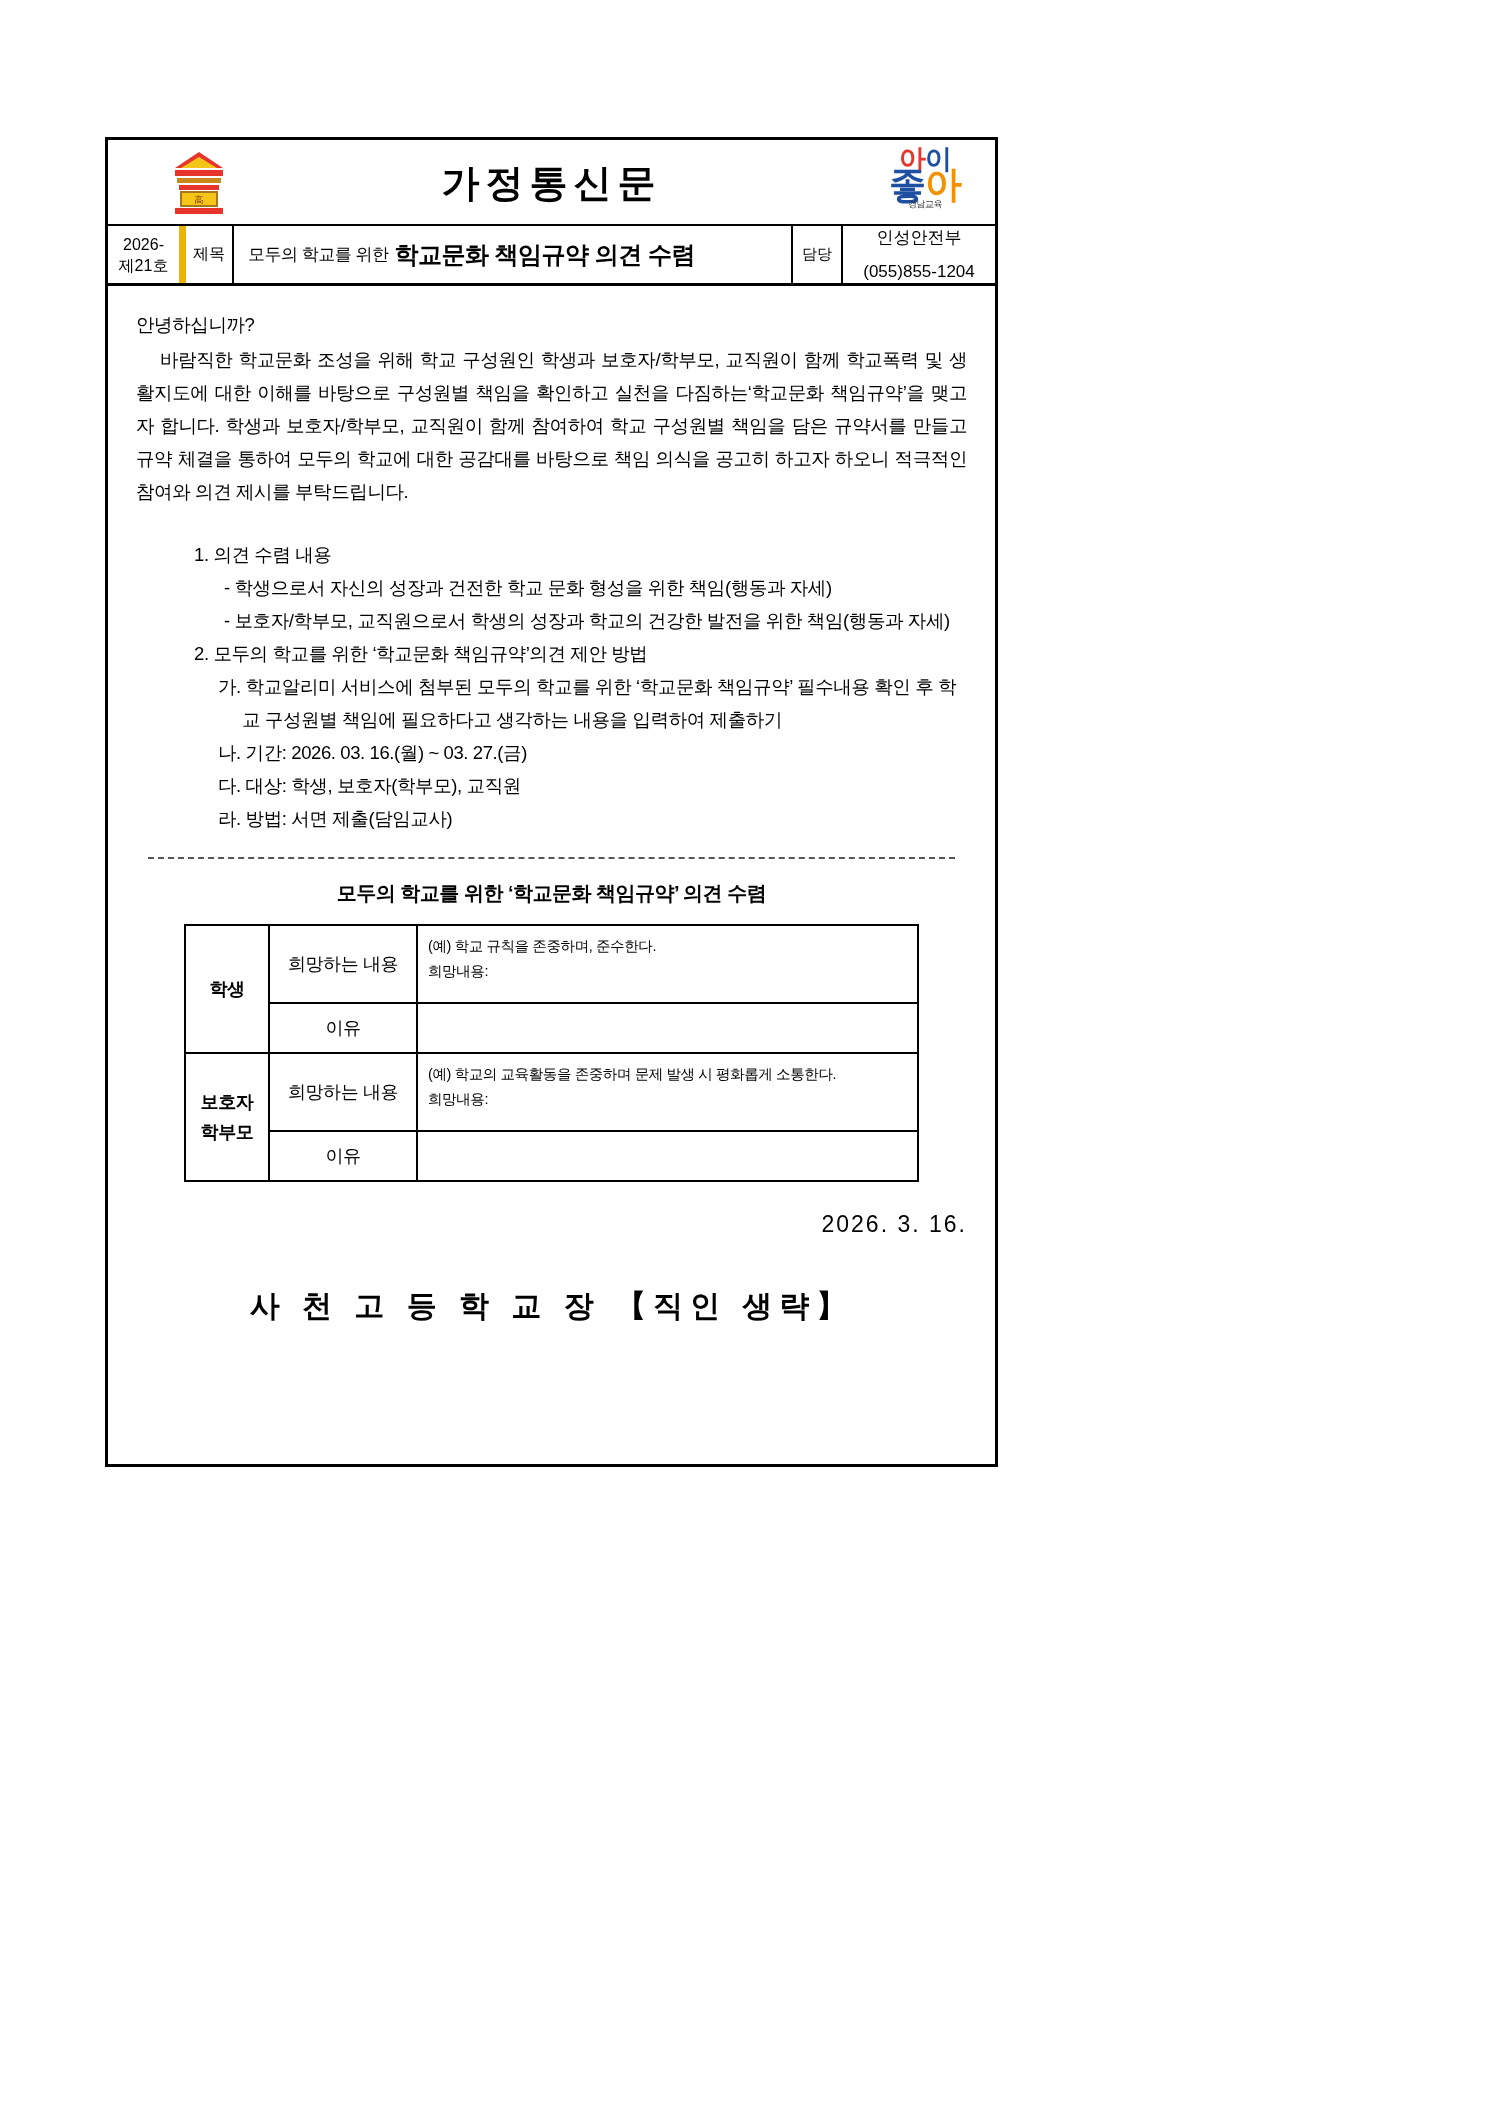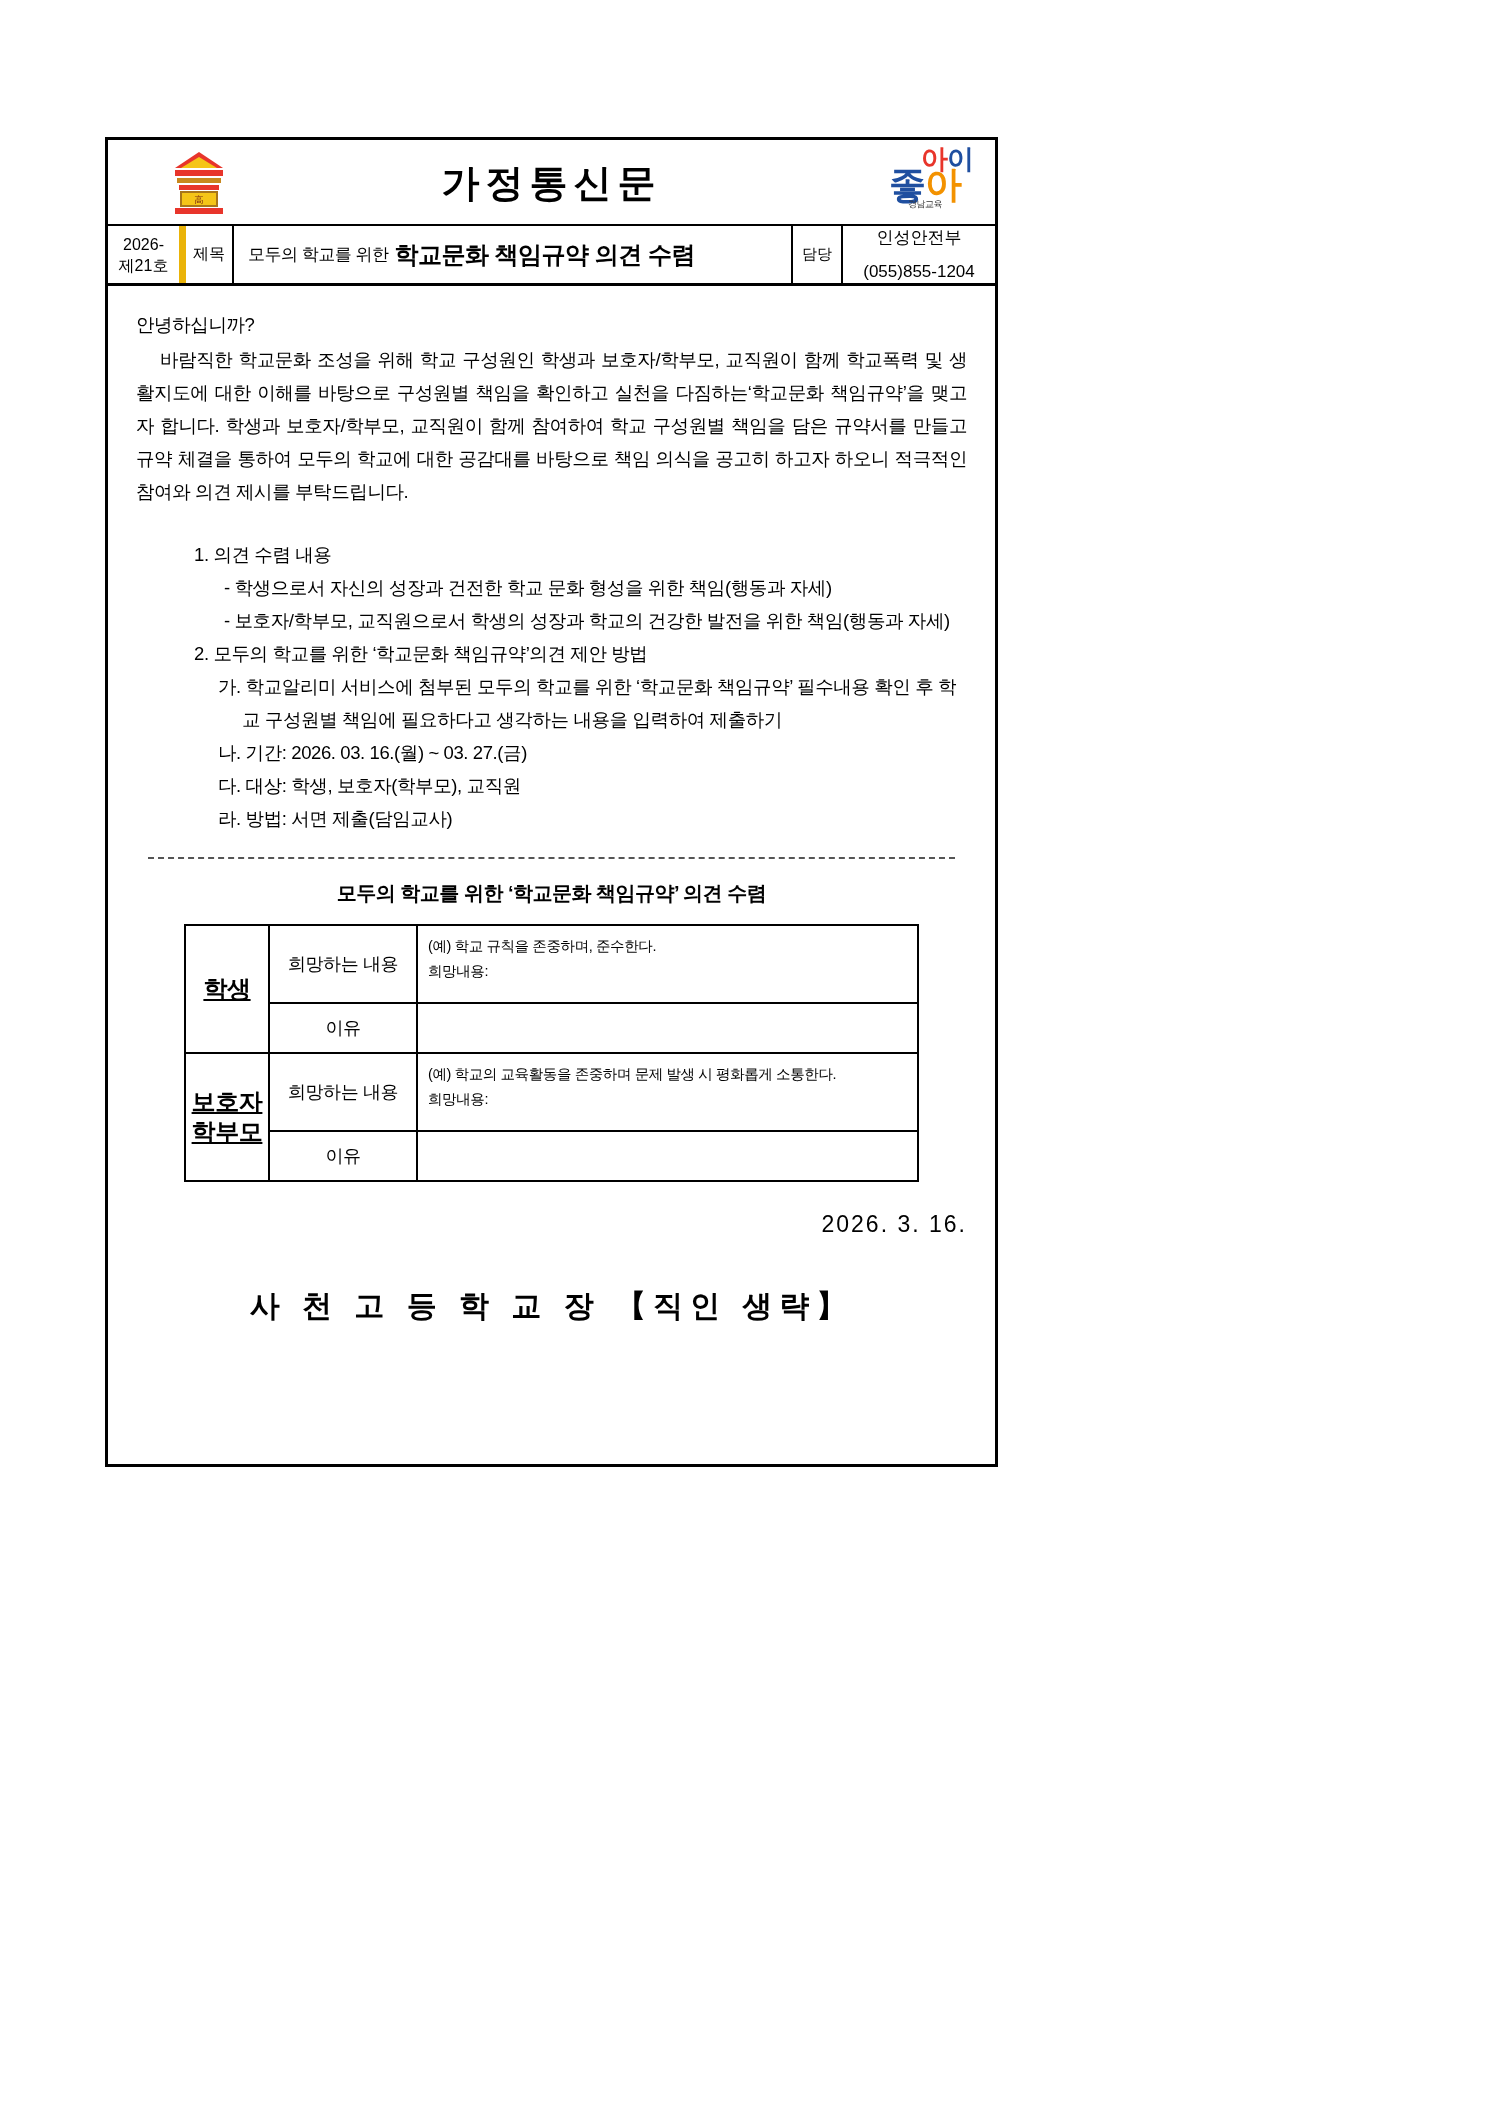--- a/index.html
+++ b/index.html
@@ -53,21 +53,20 @@
     width: 96px;
     height: 70px;
     text-align: center;
   }
   .edu-logo .l1 {
     font-size: 27px;
     font-weight: bold;
     color: #e8352b;
     line-height: 26px;
     letter-spacing: -1px;
-    text-align: right;
   }
   .edu-logo .l1 .b { color: #1f4fa0; }
   .edu-logo .l2 {
     font-size: 37px;
     font-weight: bold;
     color: #1f4fa0;
     line-height: 26px;
     letter-spacing: -1px;
   }
   .edu-logo .l2 .o { color: #f39200; }
@@ -186,24 +185,23 @@
     width: 735px;
     table-layout: fixed;
   }
   table.opinion td {
     border: 2px solid #000;
     box-sizing: border-box;
   }
   td.who {
     width: 84px;
     text-align: center;
-    font-size: 24px;
+    font-size: 18px;
     font-weight: bold;
     line-height: 30px;
-    text-decoration: underline;
   }
   td.kind {
     width: 148px;
     text-align: center;
     font-size: 18px;
   }
   td.val {
     padding: 8px 10px;
     font-size: 14.5px;
     line-height: 25px;

